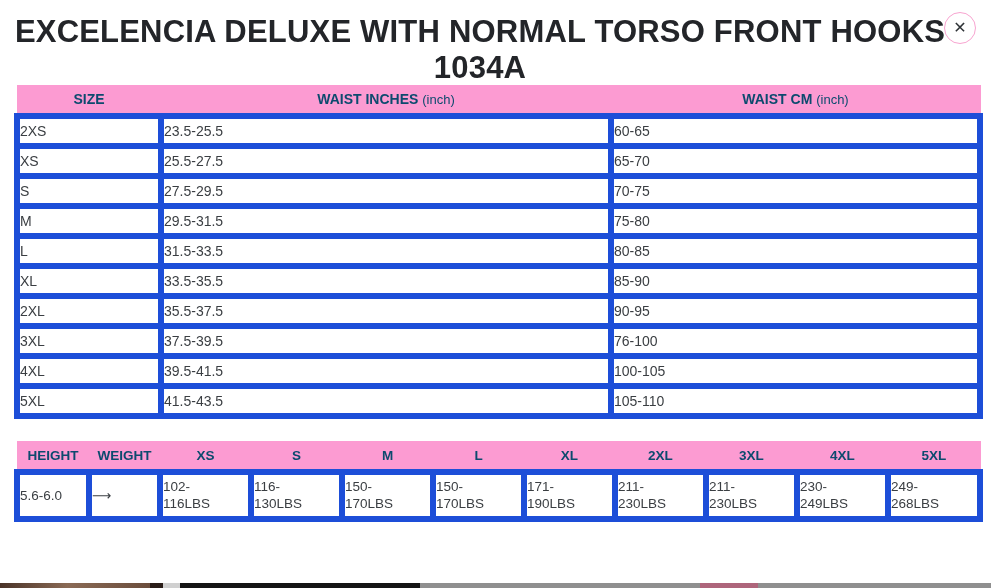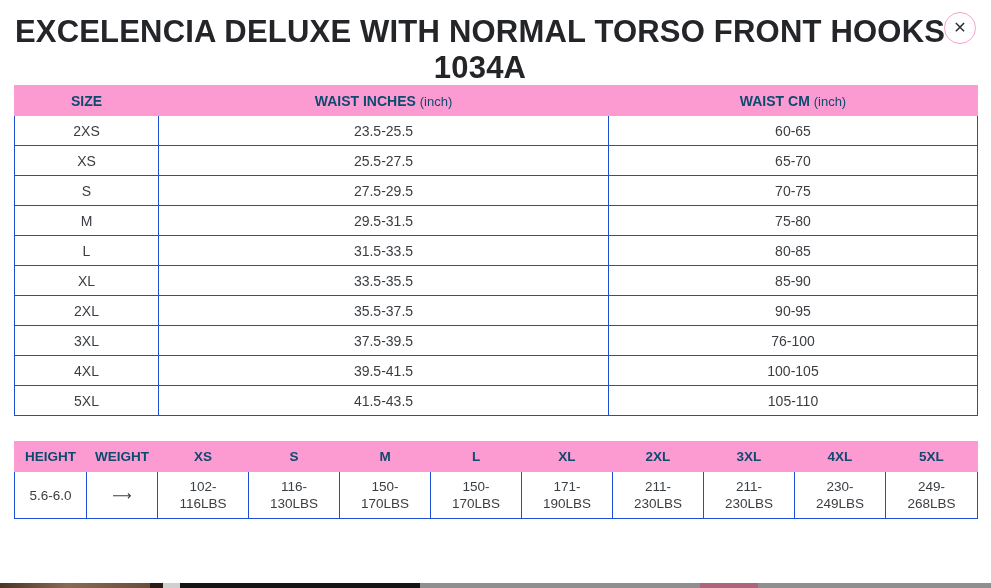--- a/index.html
+++ b/index.html
@@ -13,22 +13,22 @@
     font-size:31px; font-weight:700; color:#232529; letter-spacing:0.2px; }
   .close-btn { position:absolute; top:12px; right:15px; width:32px; height:32px;
     border-radius:50%; border:1px solid #f8a4d0; background:#fff; color:#2f3337;
     display:flex; align-items:center; justify-content:center; font-size:16px;
     font-weight:400; cursor:pointer; line-height:1; }
 
   
   table { border-collapse:collapse; table-layout:fixed; width:963px; }
   th { background:#fc9bd2; color:#0c4a6e; font-weight:700; font-size:14px;
     height:30px; text-align:center; vertical-align:middle; border:1px solid #fc9bd2; }
-  td { background:#fff; color:#3a3e42; font-size:14px; height:30px; text-align:center;
-    vertical-align:middle; border:1px solid #1d4ed8; }
+  td { background:#fff; color:#3a3e42; font-size:14px; height:30px; 
+    vertical-align:middle; border:6px solid #1d4ed8; }
   .unit { font-size:13px; font-weight:400; }
 
   .size-table-wrap { position:absolute; top:85px; left:14px; }
   .fit-table-wrap  { position:absolute; top:441px; left:14px; }
 
   .fit-table th { font-size:13.5px;margin-top:44px; }
   .fit-table td { height:47px; font-size:13.5px; line-height:17px; white-space:pre-line; }
   .arrow-cell { font-size:17px; color:#3a3e42; }
 
   

